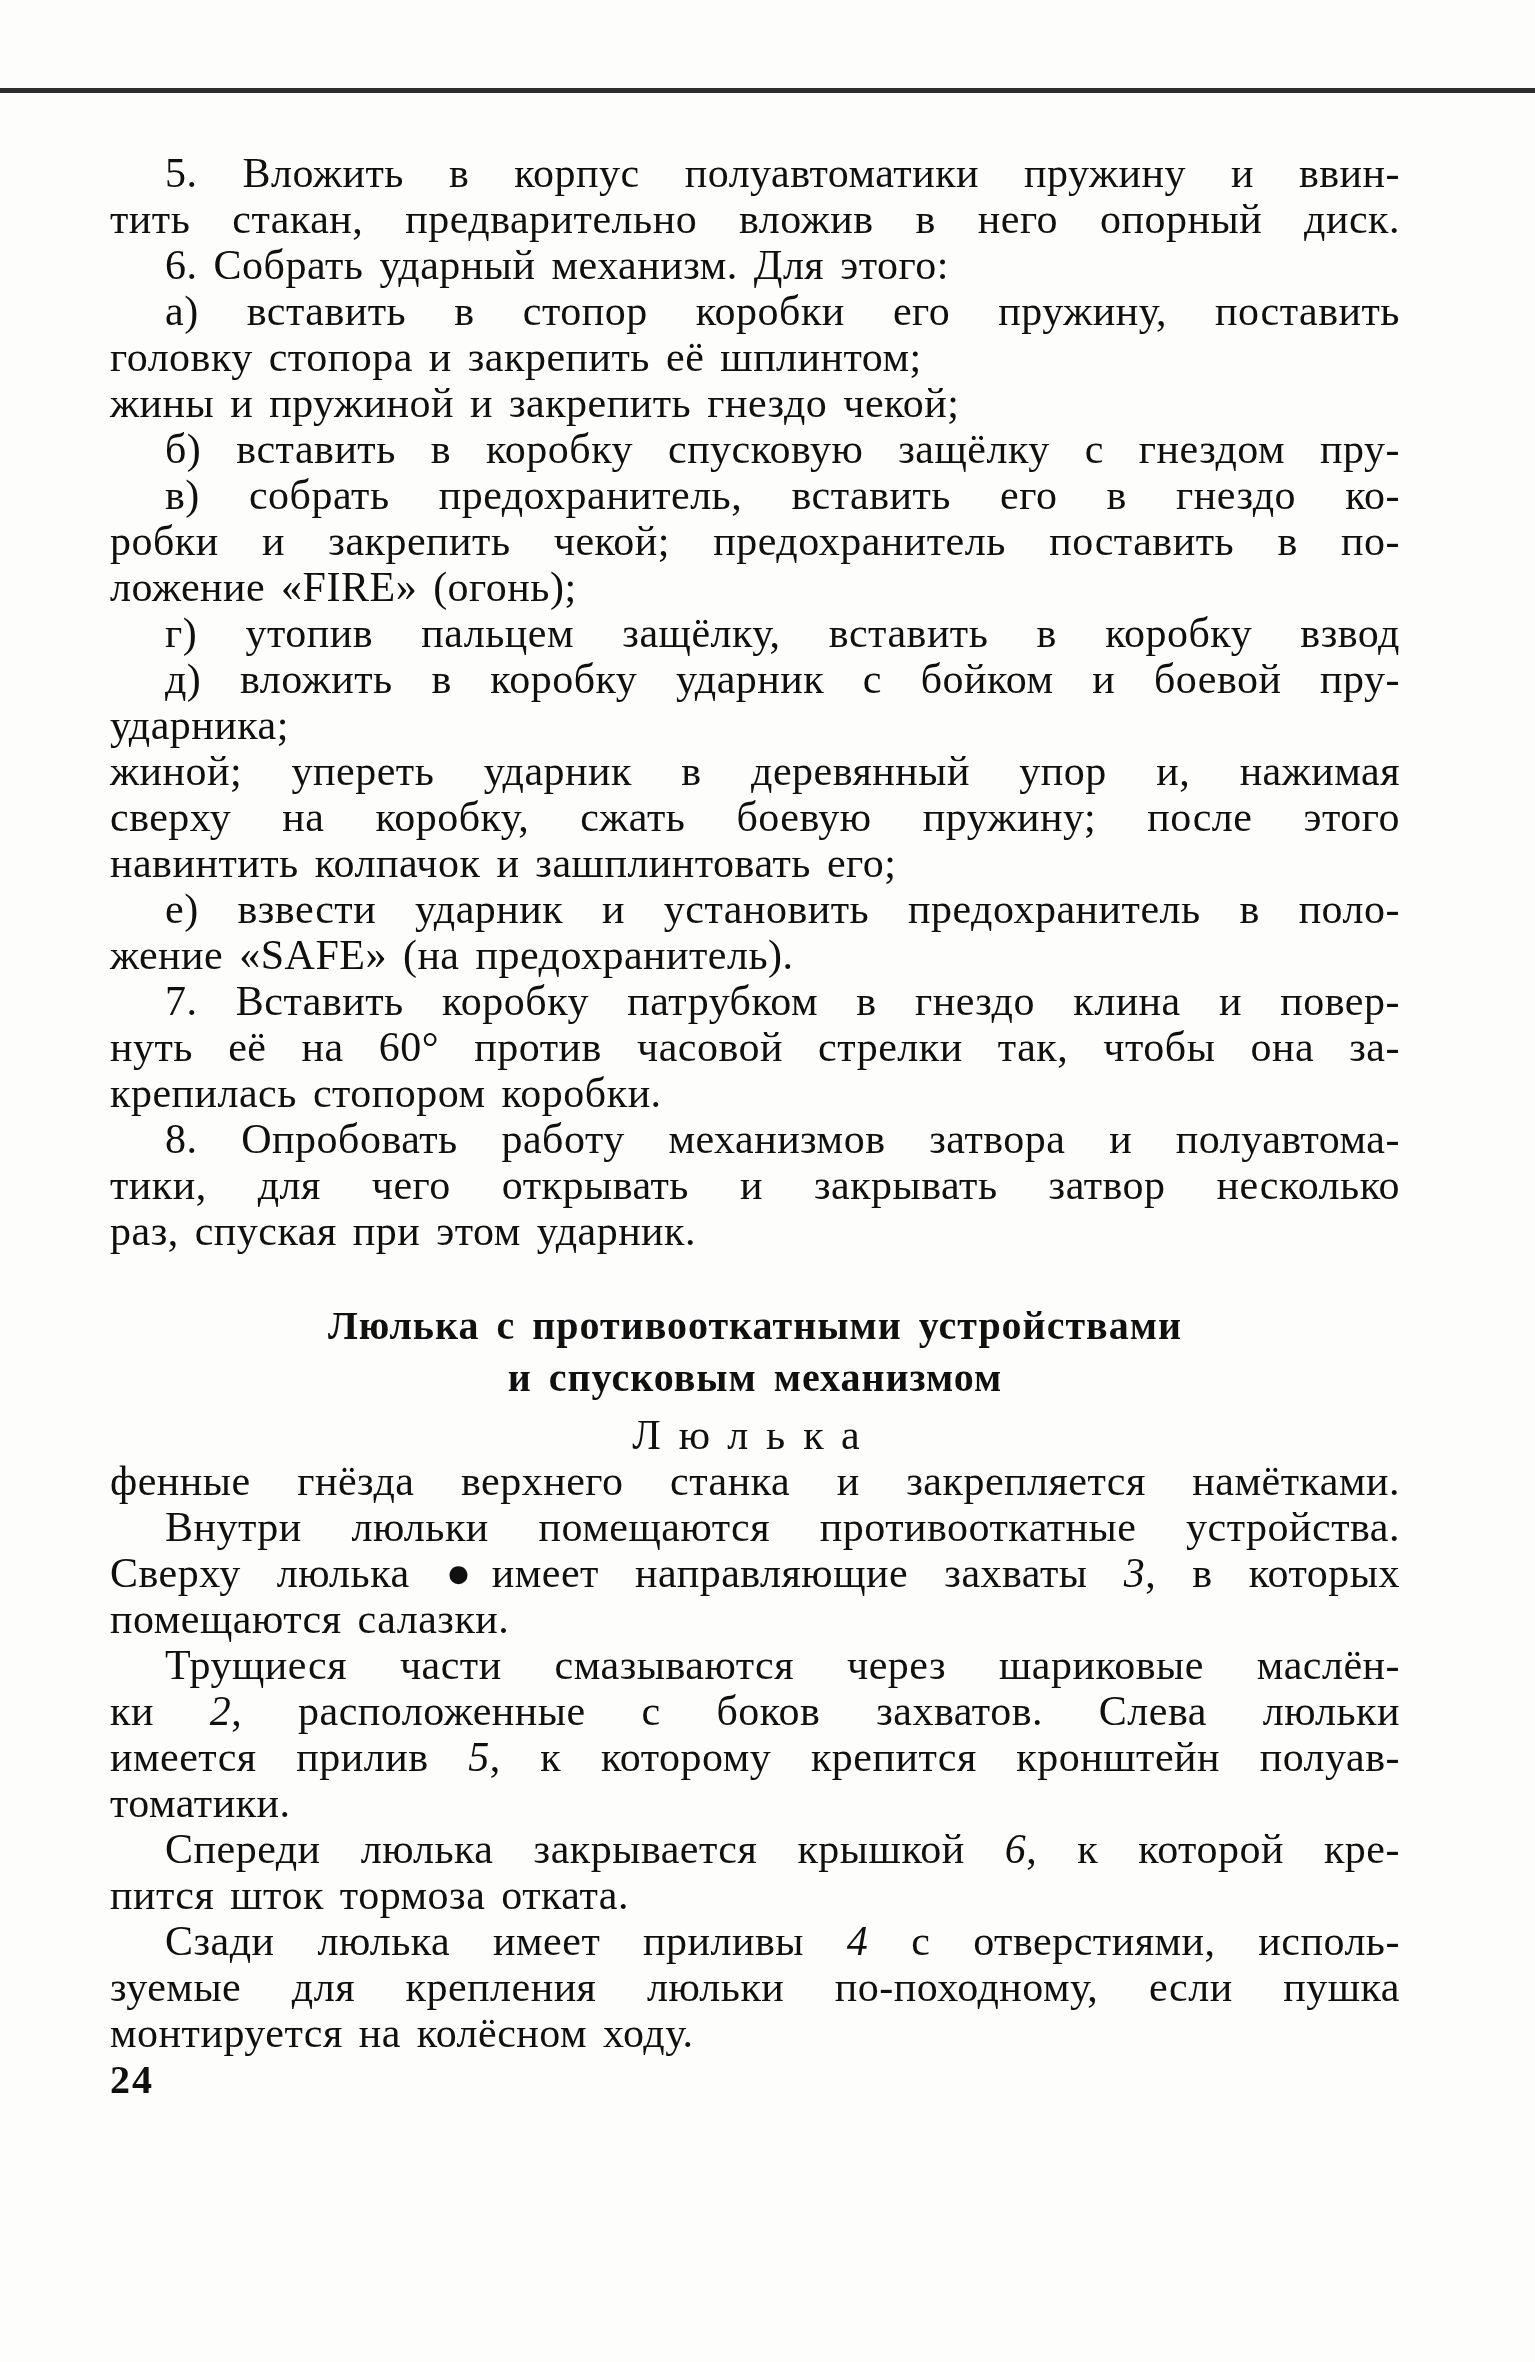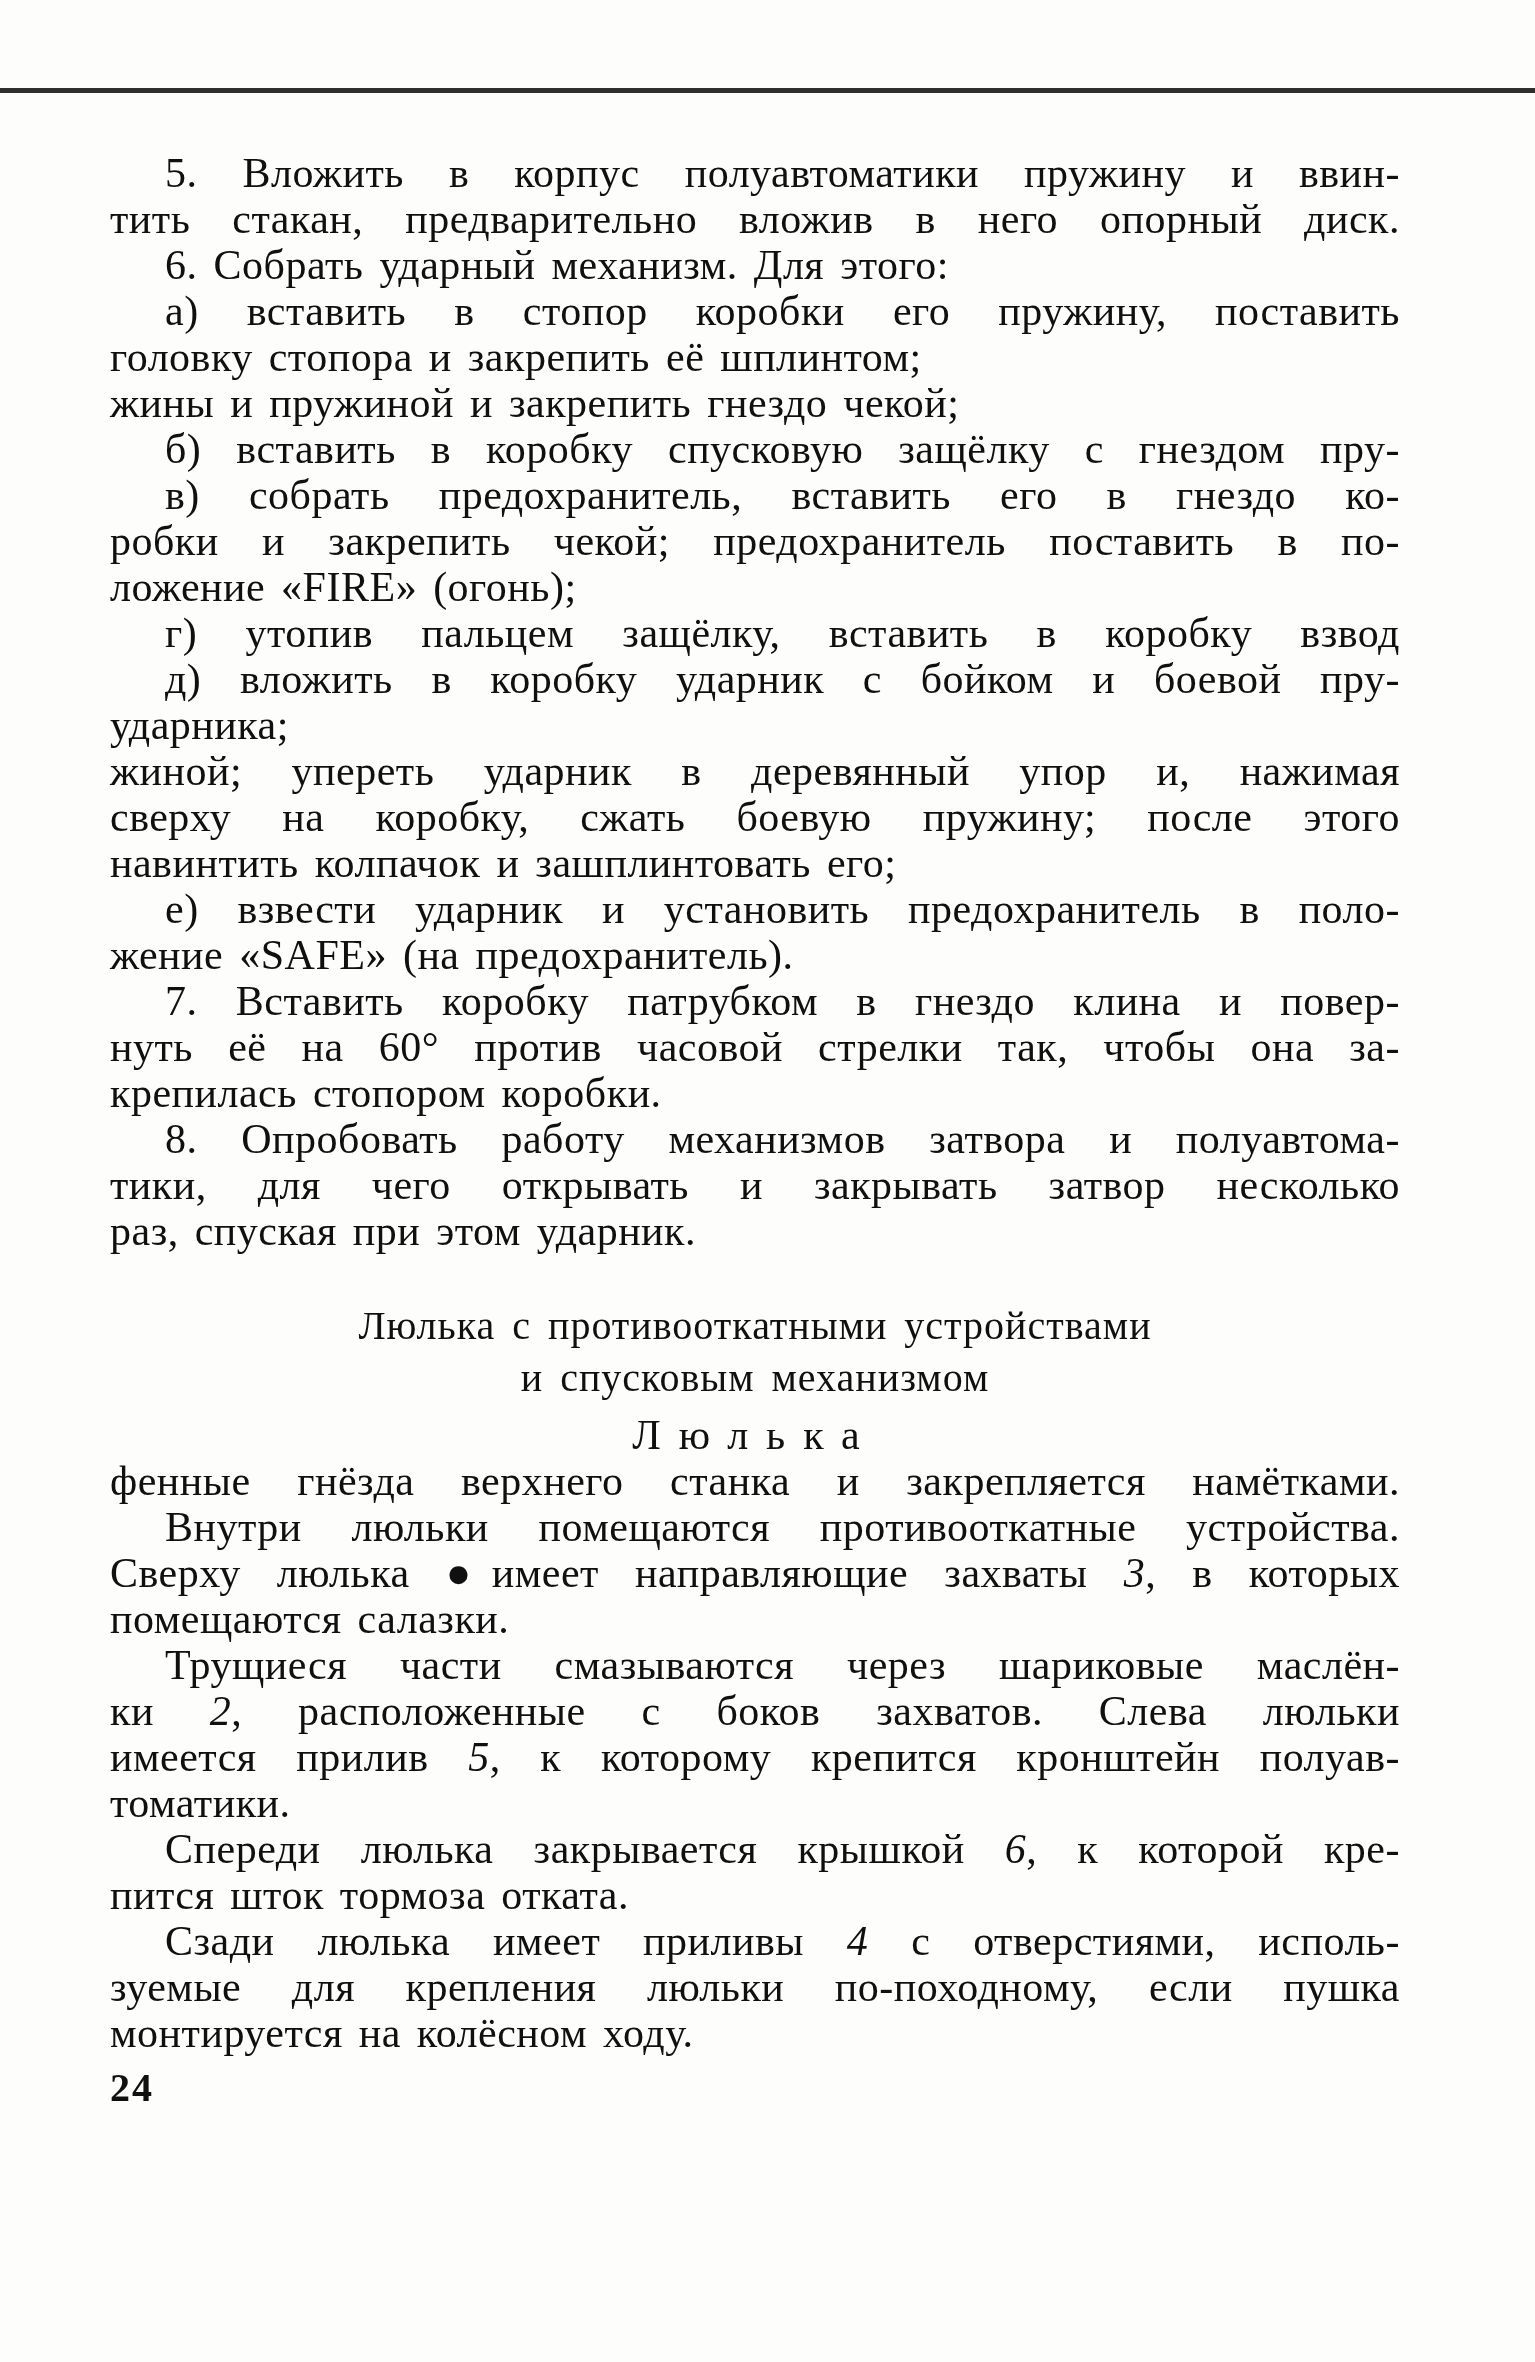--- a/index.html
+++ b/index.html
@@ -22,31 +22,30 @@
   .ln{
     font-size:42px;line-height:46px;height:46px;
     letter-spacing:.5px;word-spacing:5px;
     white-space:nowrap;
   }
   .ln.jf{white-space:normal;text-align:justify;text-align-last:justify;}
   .ln.ind{padding-left:55px;}
   .fig{font-style:italic;}
   .heading{
     margin-top:46px;
-    text-align:center;font-weight:normal;
+    text-align:center;font-weight:bold;
     font-size:40px;line-height:52px;letter-spacing:1px;word-spacing:6px;
   }
   .subheading{
     margin-top:8px;
     text-align:center;font-size:42px;line-height:46px;
     letter-spacing:18px;
   }
   .cradle-start{margin-top:24px;}
   .page-number{
-    margin-top:8px;
     font-size:40px;font-weight:bold;letter-spacing:2px;
   }
 </style>
 </head>
 <body>
 
 <div class="page">
   <div class="scan-streak"></div>
 
   <div class="body-col">

